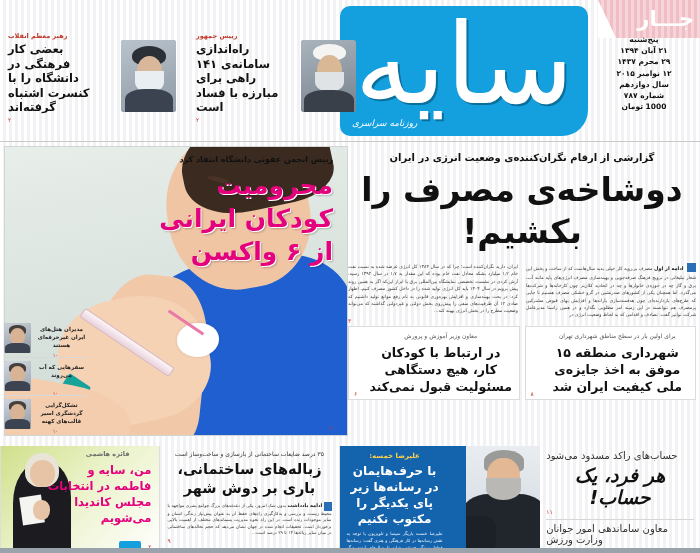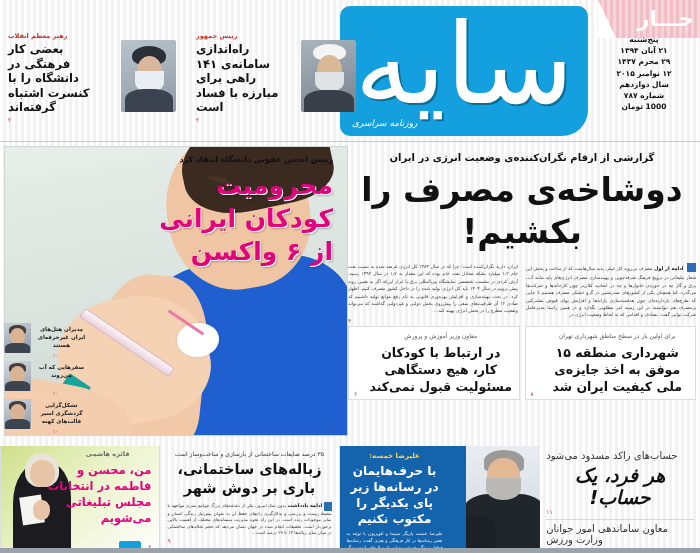--- a/index.html
+++ b/index.html
@@ -573,20 +573,20 @@
 
     <div class="b-col b-faezeh">
       <div class="fa-photo">
         <div class="fa-chador"></div>
         <div class="fa-scarf"></div>
         <div class="fa-face"></div>
         <div class="fa-paper"></div>
         <div class="fa-hand"></div>
       </div>
       <div class="fa-name">فائزه هاشمی</div>
-      <div class="fa-head">من، محسن و فاطمه در انتخابات مجلس تبلیغاتی می‌شویم</div>
+      <div class="fa-head">من، سایه و فاطمه در انتخابات مجلس کاندیدا می‌شویم</div>
       <div class="fa-logo"></div>
       <div class="fa-page">۲</div>
     </div>
   </div>
 
   <div class="bottom-rule"></div>
 </div>
 
 </body></html>

